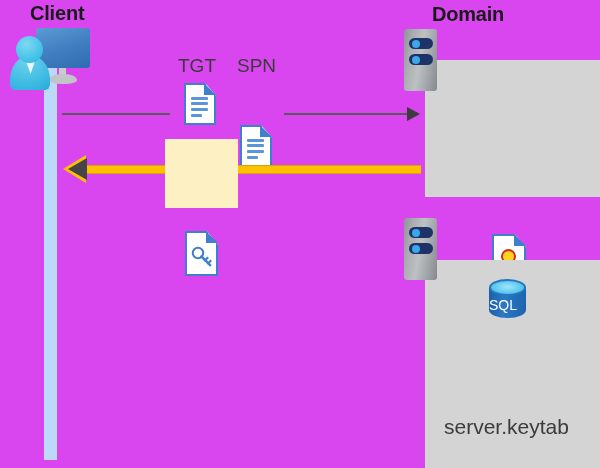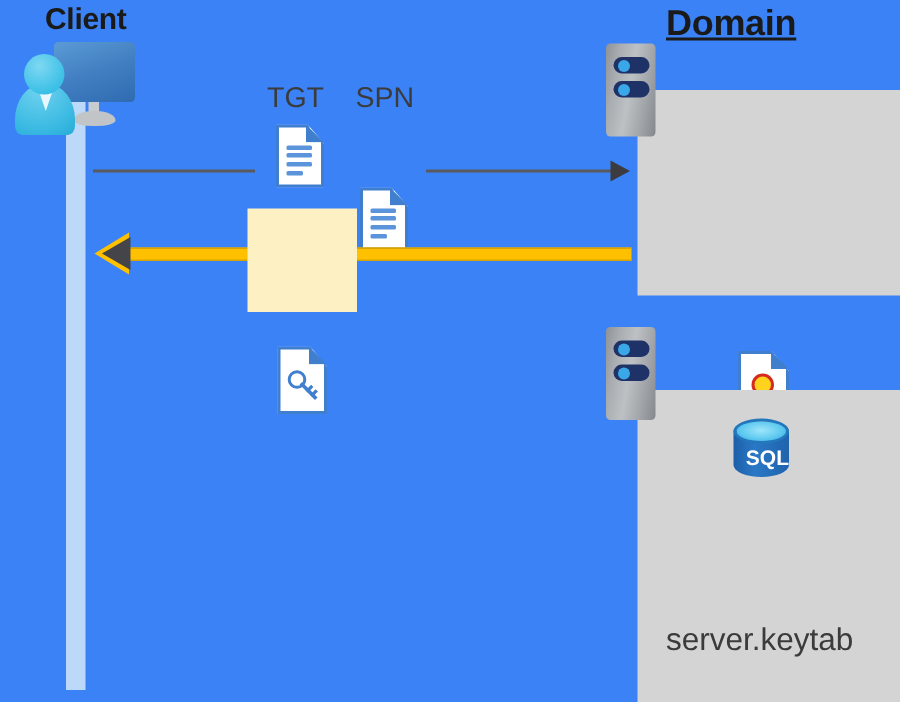--- a/index.html
+++ b/index.html
@@ -1,18 +1,18 @@
 <!DOCTYPE html>
 <html><head>
 <meta charset="utf-8">
 <style>
   html,body{margin:0;padding:0;background:#ffffff;}
   body{width:600px;height:468px;overflow:hidden;
        font-family:"Liberation Sans", sans-serif;}
-  #stage{position:relative;width:600px;height:468px;background:#3b82f6;}
+  #stage{position:relative;width:600px;height:468px;background:#d946ef;}
   .abs{position:absolute;}
 
   
   .title-bold{
     font-weight:bold;color:#1a1a1a;letter-spacing:-0.2px;
     line-height:1.12;
   }
   .label-plain{color:#3b3b3b;font-weight:400;text-align:center;}
 
   
@@ -52,21 +52,21 @@
   
   .cert-circle{position:absolute;border-radius:50%;background:#ffd21e;
       border:2.5px solid #d52b1e;box-sizing:border-box;}
   .cert-ribbon{position:absolute;background:#d52b1e;}
 
   
   .cyl-body{position:absolute;background:linear-gradient(90deg,#1d5fa8 0%,#2a78c6 38%,#1f63ad 100%);}
   .cyl-top{position:absolute;border-radius:50%;
       background:radial-gradient(ellipse at 50% 45%,#9fe6fb 0%,#5cc8ef 60%,#2f9fd8 100%);
       border:2px solid #2477bd;box-sizing:border-box;}
-  .cyl-txt{position:absolute;color:#fff;font-weight:bold;text-align:right;
+  .cyl-txt{position:absolute;color:#fff;font-weight:normal;text-align:left;
       font-family:"Liberation Sans", sans-serif;}
 
   
   .mon-screen{position:absolute;border-radius:3px;
       background:linear-gradient(160deg,#5b9bd5 0%,#3f7cc0 55%,#2f6bb0 100%);}
   .mon-neck{position:absolute;background:#c9ccce;}
   .mon-base{position:absolute;background:#c2c5c7;border-radius:50%/70% 70% 40% 40%;}
   .head{position:absolute;border-radius:50%;
       background:radial-gradient(circle at 38% 30%,#7fd8f2 0%,#3cc0e6 70%,#28b0dc 100%);}
   .body-shape{position:absolute;
@@ -130,21 +130,21 @@
       <div class="fold" style="right:0;top:0;width:12px;height:12px;background:#3f7fce;
                   clip-path:polygon(0 0,100% 100%,0 100%);"></div>
       <svg style="position:absolute;left:5px;top:14px;" width="24" height="25" viewBox="0 0 24 25">
         <circle cx="8" cy="8" r="5.2" fill="none" stroke="#3f7fce" stroke-width="2"></circle>
         <path d="M11.4 11.4 L20 20" stroke="#3f7fce" stroke-width="2.4" fill="none" stroke-linecap="square"></path>
         <path d="M15.2 15.2 L17.4 13" stroke="#3f7fce" stroke-width="2.2" stroke-linecap="square"></path>
         <path d="M18.2 18.2 L20.4 16" stroke="#3f7fce" stroke-width="2.2" stroke-linecap="square"></path>
       </svg>
   </div>
 
-  <div class="abs title-bold" style="left:444px;top:3px;font-size:24px;text-decoration:underline;">
+  <div class="abs title-bold" style="left:432px;top:3px;font-size:20px;">
      <div>Domain</div>
   </div>
 
   <div class="abs panel" style="left:425px;top:60px;width:175px;height:137px;"></div>
 
   <div class="abs srv" style="left:404px;top:29px;width:33px;height:62px;">
       <div class="bar" style="left:5px;top:9px;width:24px;height:11px;"></div>
       <div class="bar" style="left:5px;top:25px;width:24px;height:11px;"></div>
   </div>
 

